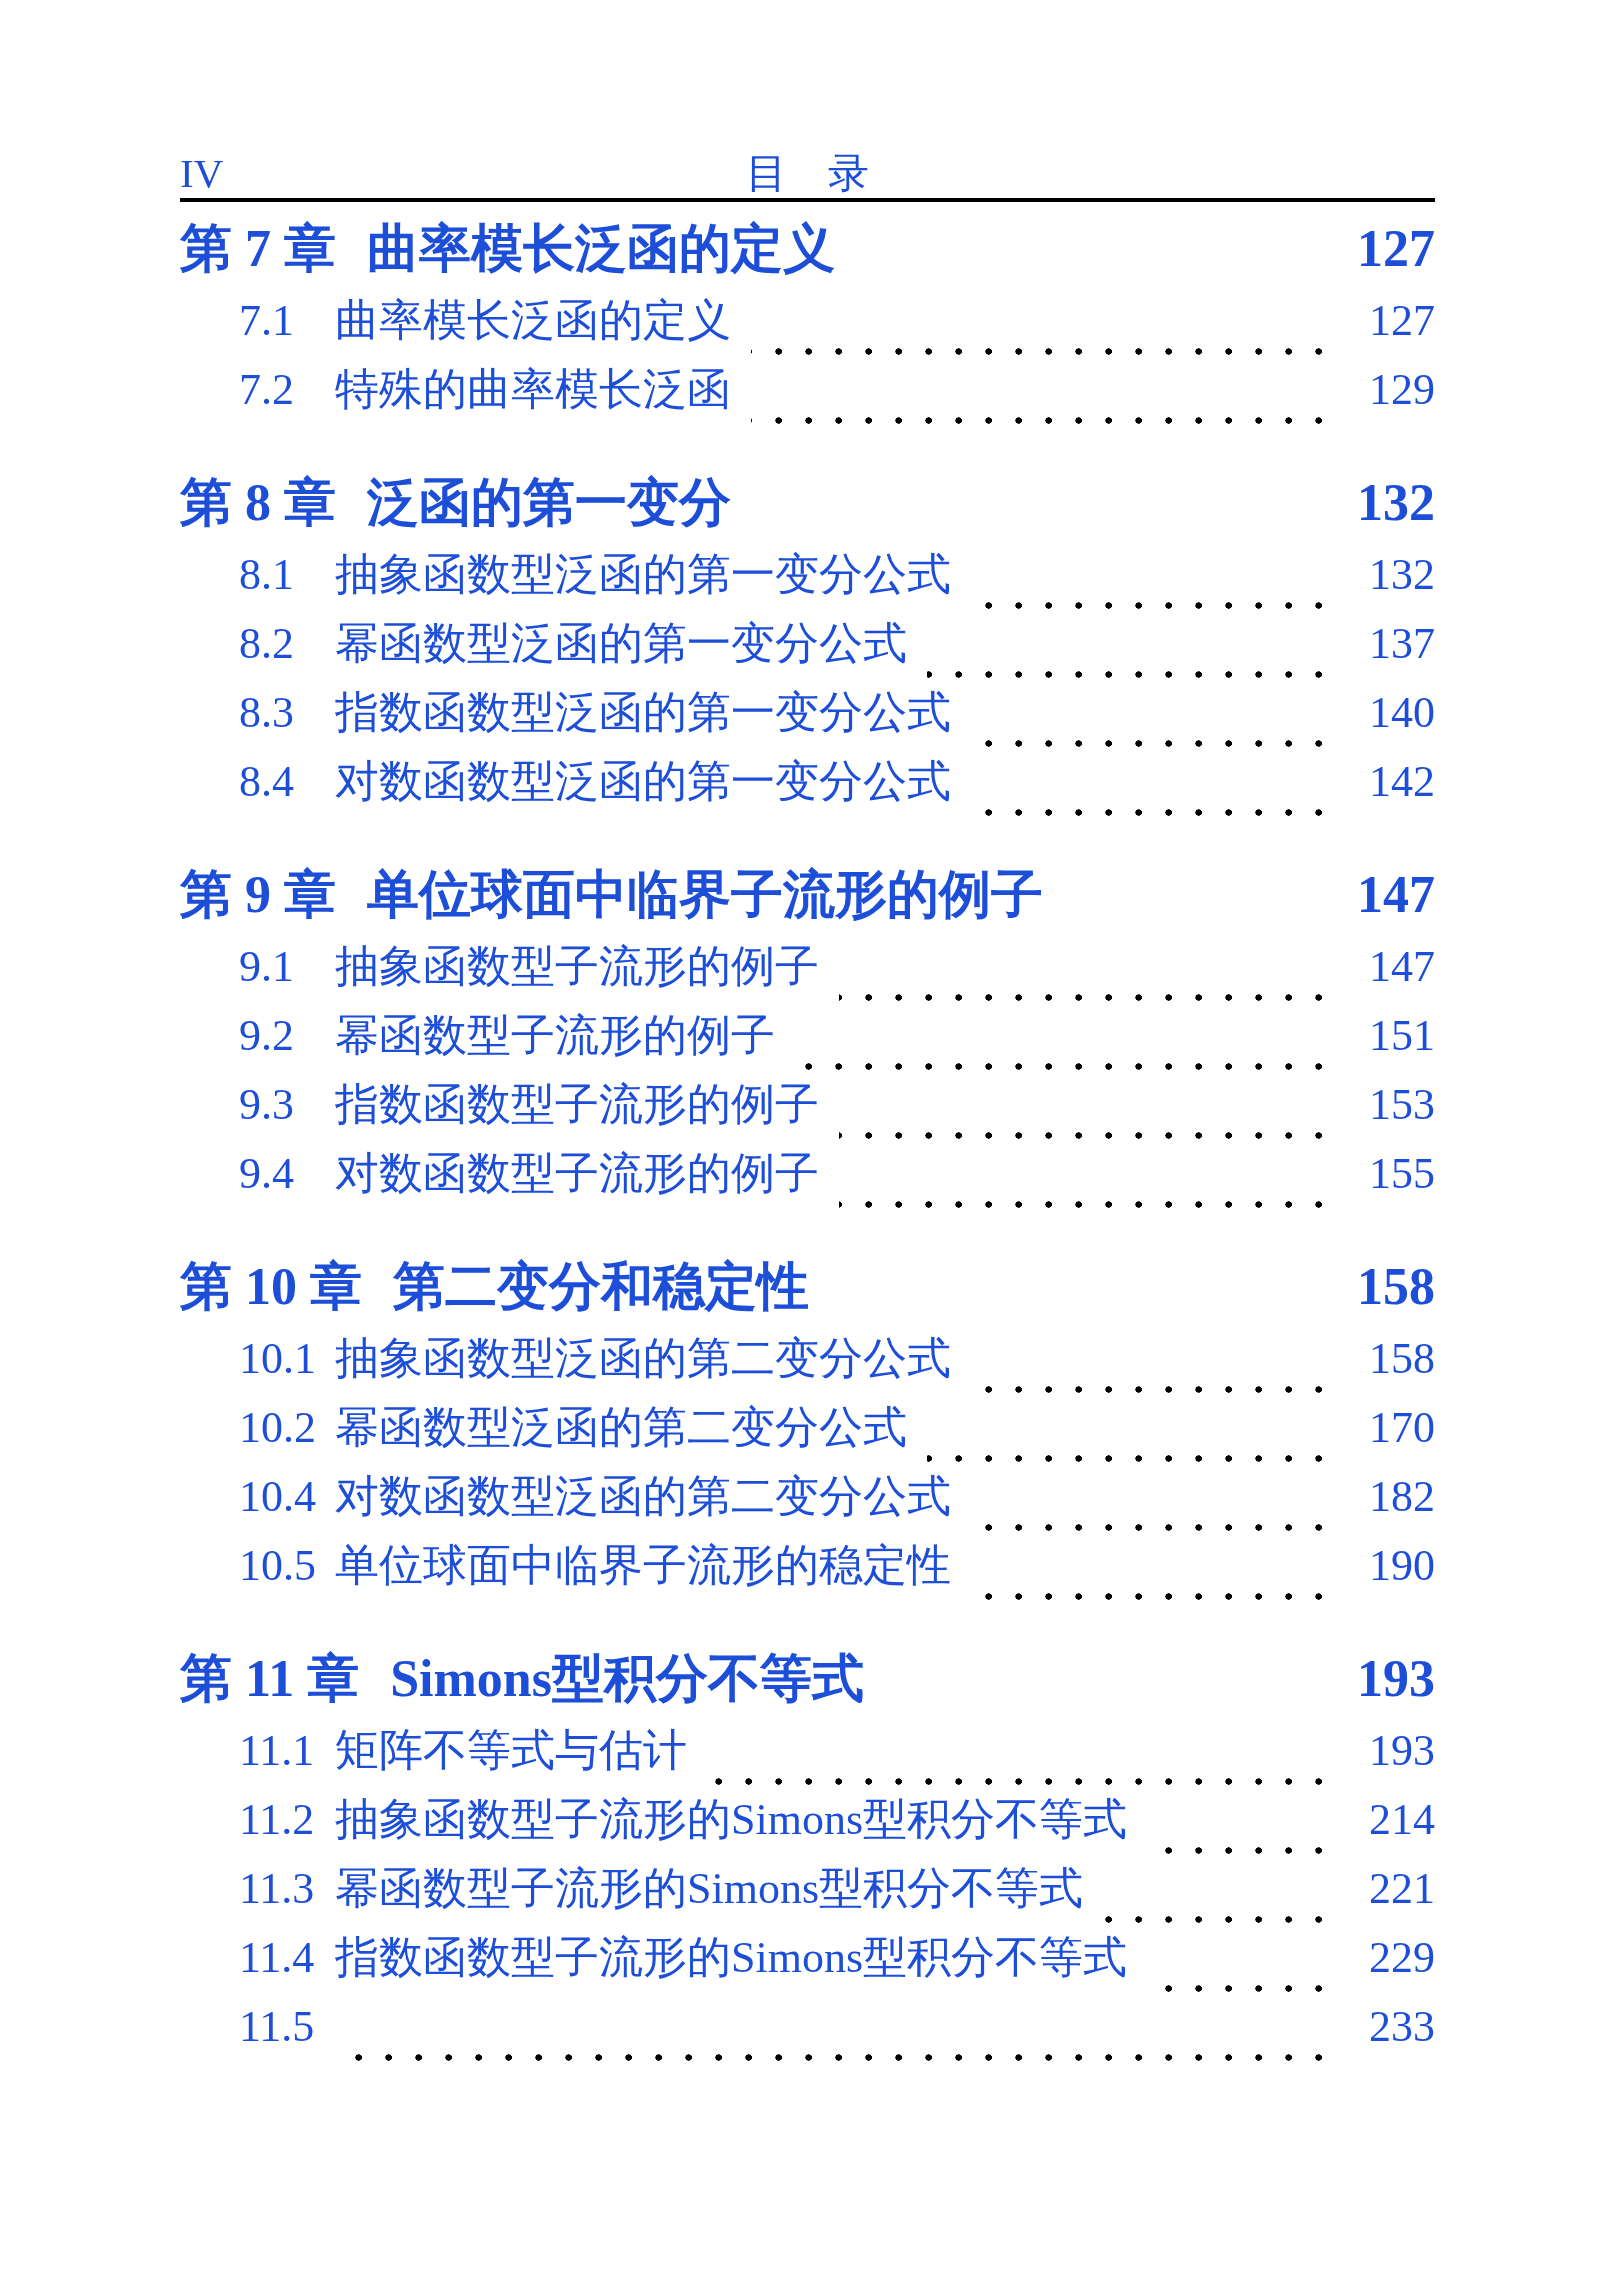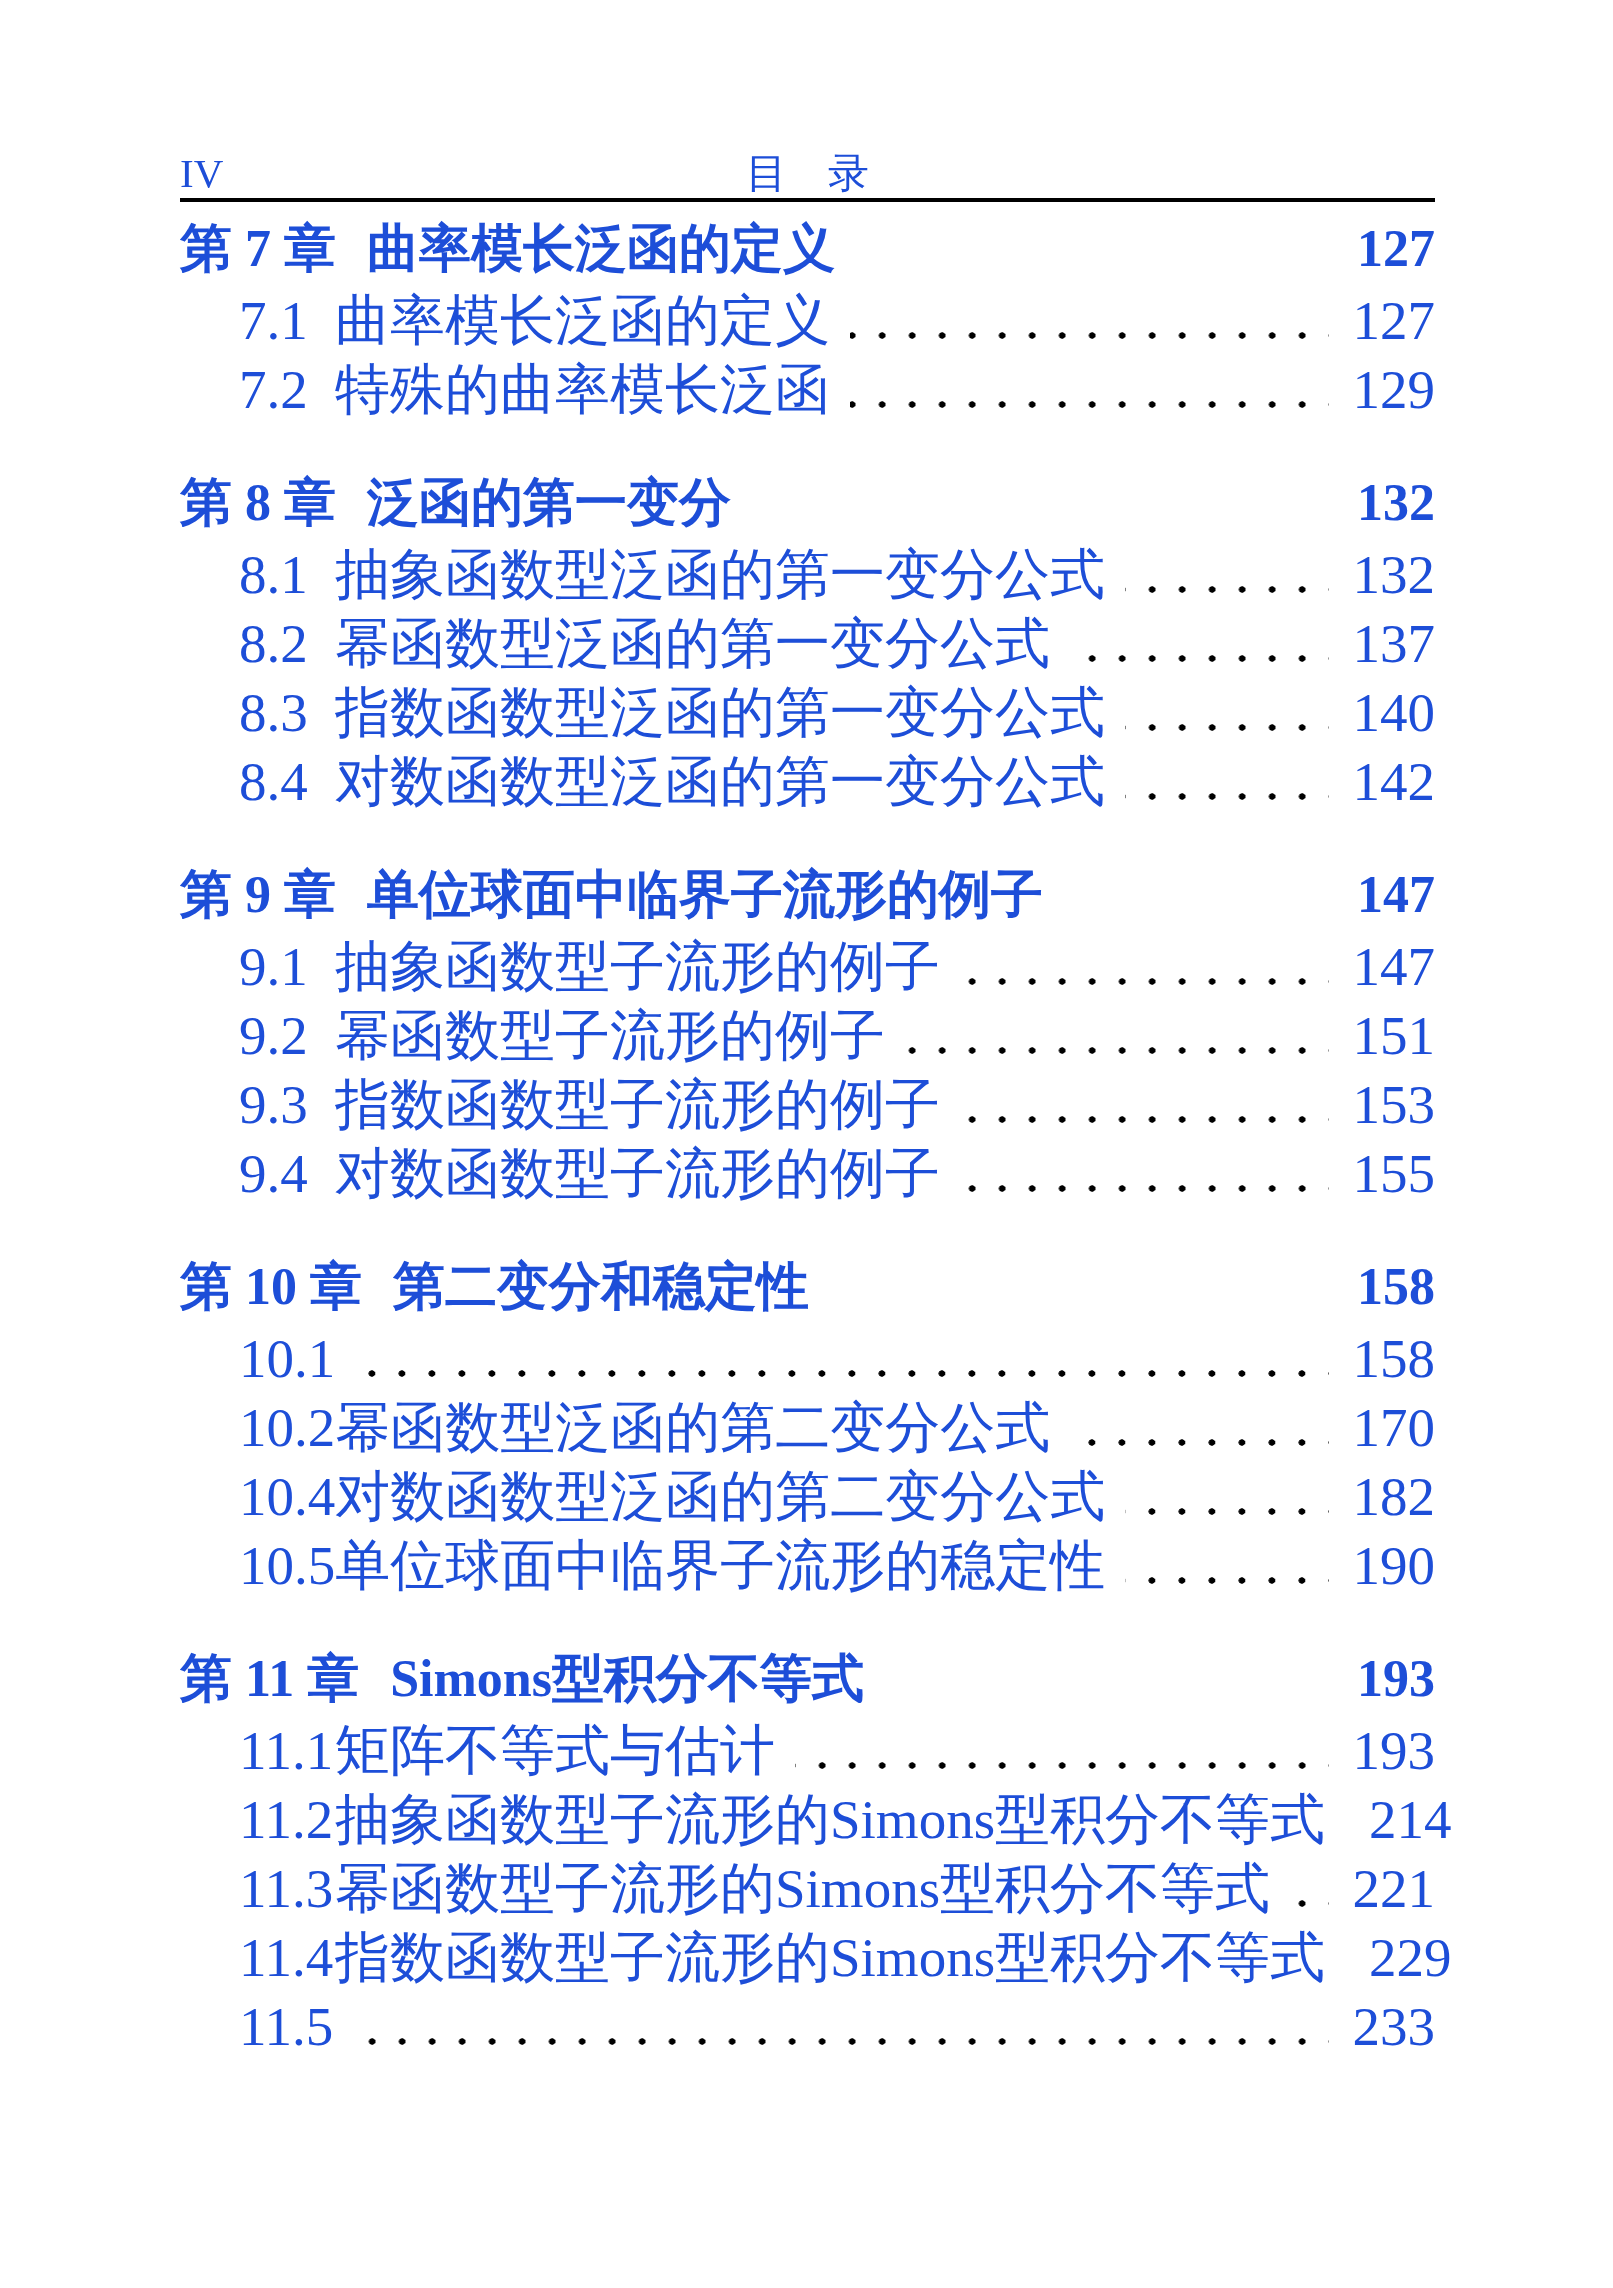--- a/index.html
+++ b/index.html
@@ -68,21 +68,22 @@
     line-height: 74px;
     font-size: 52px;
     font-weight: bold;
   }
   .chap-title { margin-left: 31px; }
   .chap-spacer { flex: 1 1 auto; }
 
   .sec-row {
     height: 69px;
     line-height: 69px;
-    font-size: 55px;
+    font-size: 44px;
+    align-items: flex-end;
   }
   .sec-num {
     margin-left: 59px;
     min-width: 96px;
     flex: 0 0 auto;
   }
   .sec-title { flex: 0 0 auto; }
 
   
   .leader {
@@ -201,20 +202,21 @@
 
       <div class="chapter">
         <div class="row chap-row">
           <span class="chap-label">第 10 章</span>
           <span class="chap-title">第二变分和稳定性</span>
           <span class="chap-spacer"></span>
           <span class="chap-page">158</span>
         </div>
         <div class="row sec-row">
           <span class="sec-num">10.1</span>
+          <span class="sec-title">抽象函数型泛函的第二变分公式</span>
           <span class="leader"></span>
           <span class="sec-page">158</span>
         </div>
         <div class="row sec-row">
           <span class="sec-num">10.2</span>
           <span class="sec-title">幂函数型泛函的第二变分公式</span>
           <span class="leader"></span>
           <span class="sec-page">170</span>
         </div>
         <div class="row sec-row">

